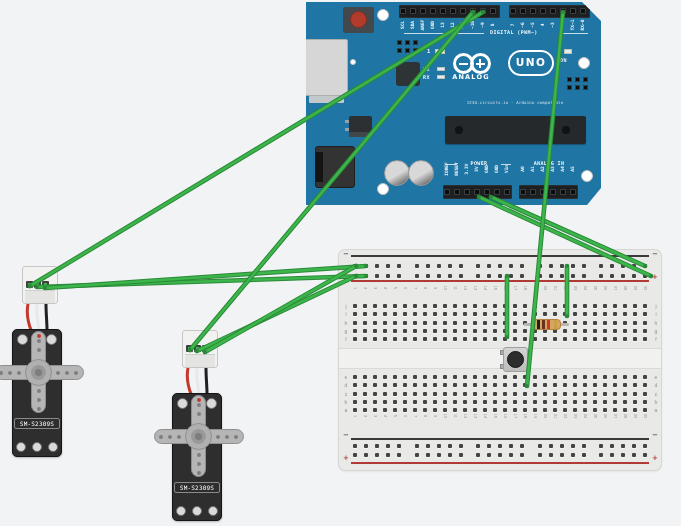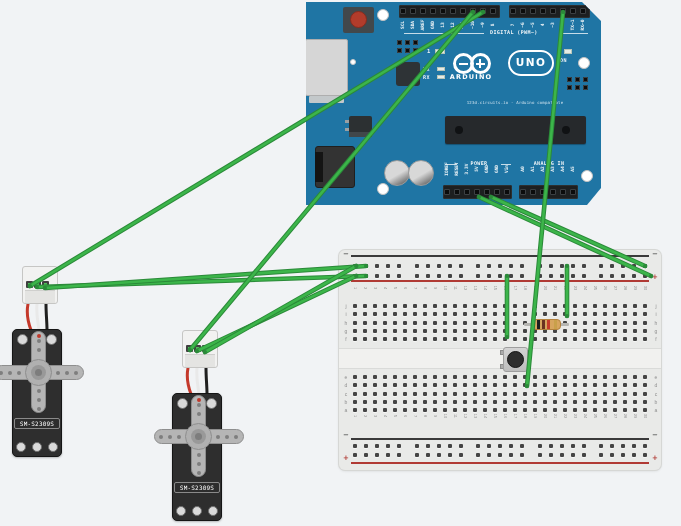--- a/index.html
+++ b/index.html
@@ -115,21 +115,21 @@
     <div class="cap-round" style="left:102px;top:158px"></div>
     <div class="mcu"></div>
     <div class="mcu-dot" style="left:149px;top:124px"></div>
     <div class="mcu-dot" style="left:256px;top:124px"></div>
 
     <div class="logo-ring" style="left:147px;top:51px"></div>
     <div class="logo-ring" style="left:164px;top:51px"></div>
     <div class="logo-bar" style="left:152.5px;top:60.5px;width:9px;height:2.5px"></div>
     <div class="logo-bar" style="left:169.5px;top:60.5px;width:9px;height:2.5px"></div>
     <div class="logo-bar" style="left:172.7px;top:57.3px;width:2.5px;height:9px"></div>
-    <div class="arduino-name">ARDUINO</div>
+    <div class="arduino-name">ANALOG</div>
     <div class="uno-oval">UNO</div>
 
     <div class="cap-text" style="left:121px;top:46px;font-size:5.5px">1</div>
     <div class="led-rect" style="left:129px;top:47px;width:10px;height:5px"></div>
     <div class="cap-text" style="left:117px;top:64px">TX</div>
     <div class="led-rect" style="left:131px;top:65px;width:8px;height:4px"></div>
     <div class="cap-text" style="left:117px;top:72px">RX</div>
     <div class="led-rect" style="left:131px;top:73px;width:8px;height:4px"></div>
     <div class="cap-text" style="left:254px;top:55px">ON</div>
     <div class="led-rect" style="left:258px;top:47px;width:8px;height:5px"></div>

